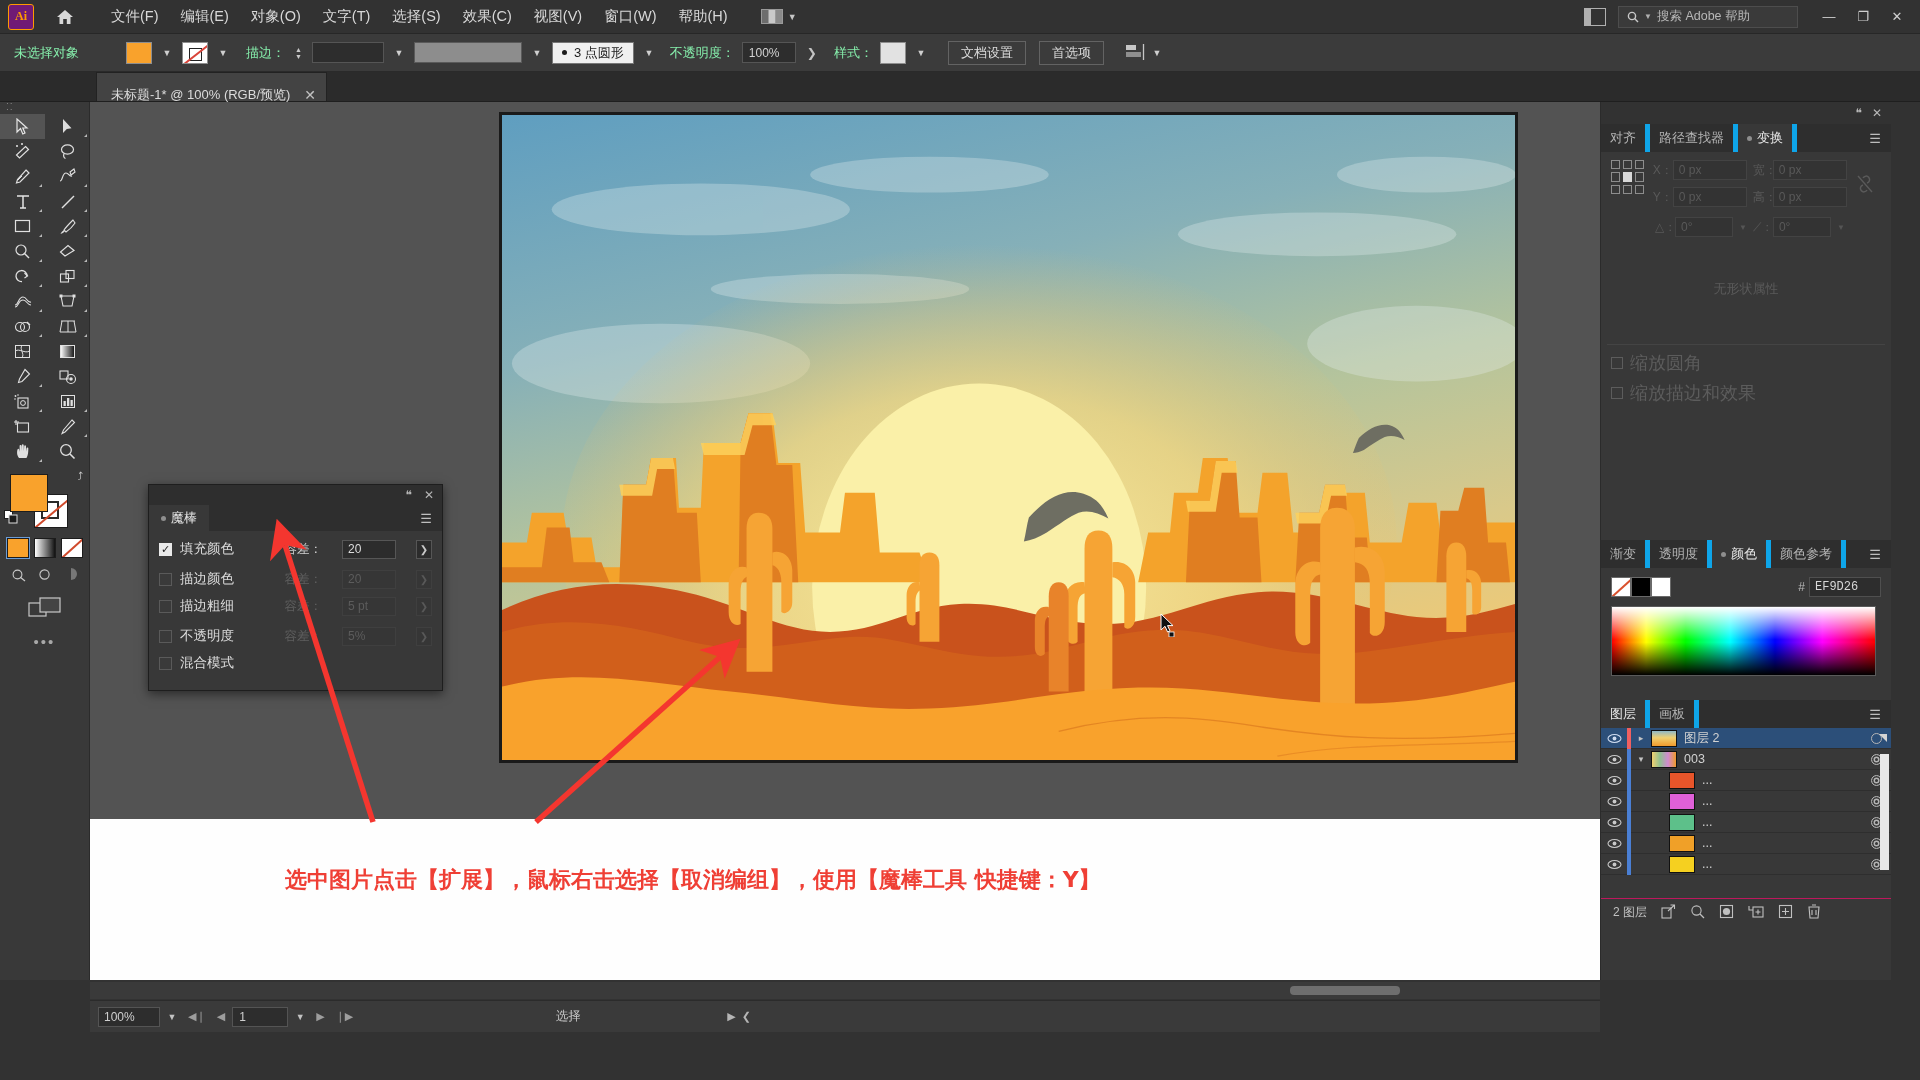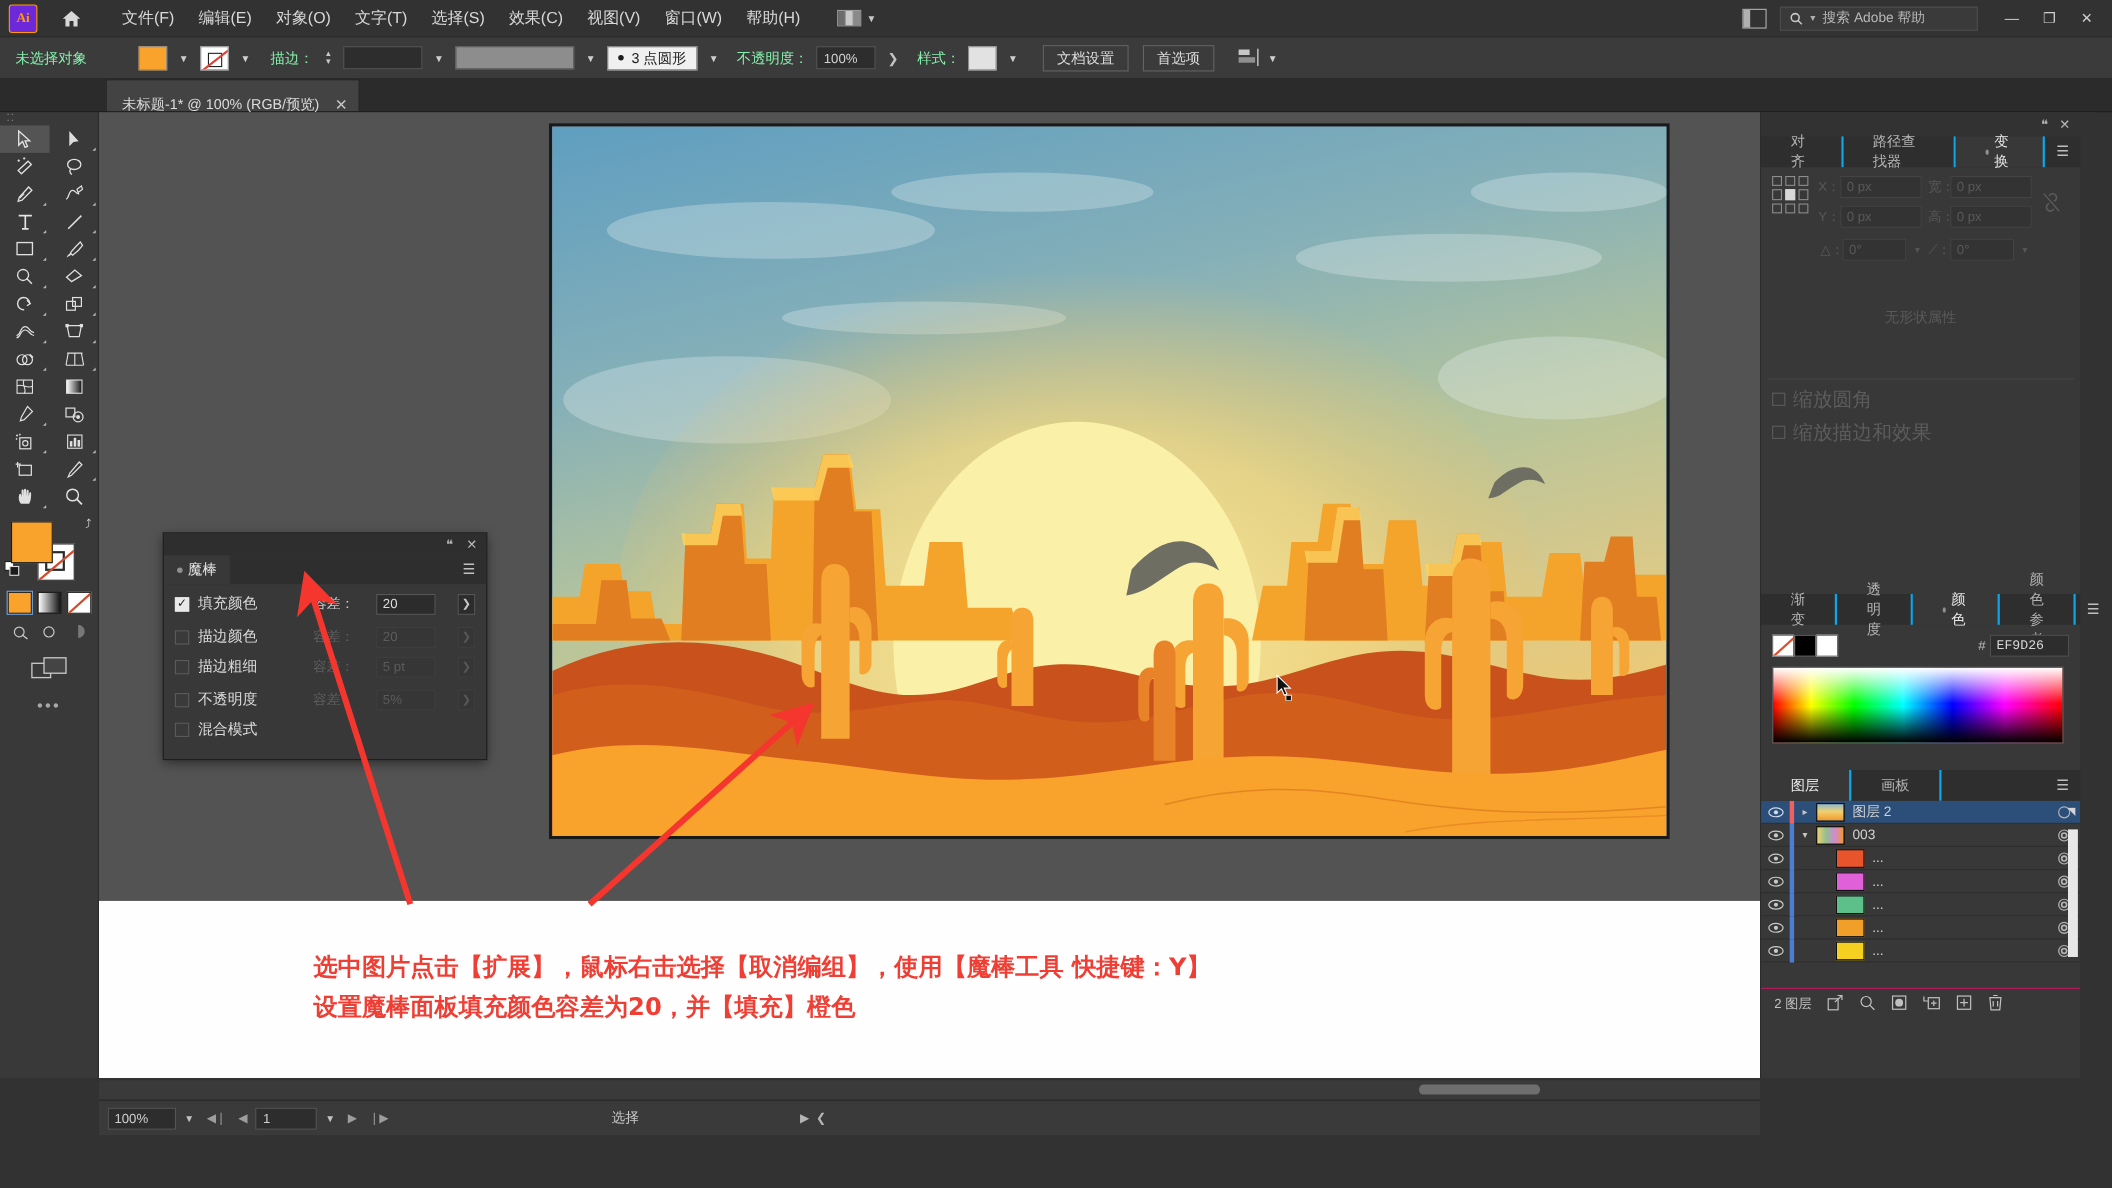--- a/index.html
+++ b/index.html
@@ -14,21 +14,21 @@
   #app { position: relative; width: 1920px; height: 1080px; }
 
   
   .menubar {
     position: absolute; left: 0; top: 0; width: 1920px; height: 34px;
     background: #323232; display: flex; align-items: center;
     border-bottom: 1px solid #272727;
   }
   .ai-logo {
     width: 26px; height: 26px; margin-left: 8px; border-radius: 3px;
-    background: #6d28d9; border: 1px solid #ff9a00;
+    background: #701a75; border: 1px solid #ff9a00;
     color: #ff9a00; font-size: 12px; font-weight: bold;
     display: flex; align-items: center; justify-content: center;
     font-family: "Liberation Serif", serif;
   }
   .home-icon { margin-left: 18px; width: 26px; height: 26px; display:flex; align-items:center; justify-content:center; }
   .menu-items { display: flex; align-items: center; margin-left: 22px; }
   .menu-item {
     font-size: 14.5px; color: #d8d8d8; padding: 4px 11px; cursor: default;
     white-space: nowrap;
   }
@@ -213,22 +213,22 @@
   .dock-rail { position:absolute; right:0; top:0; width:15px; height:878px; background:#323232; }
   .panel { position: absolute; left: 0; width: 290px; background: #383838; }
   .panel-titlebar {
     height: 22px; background: #323232; display:flex; align-items:center; justify-content:flex-end;
     gap: 10px; padding-right: 9px; color:#b8b8b8; font-size: 12px;
   }
   .panel-tabs {
     height: 28px; background: #2e2e2e; display: flex; align-items: stretch;
   }
   .ptab {
-    display: flex; align-items: center; padding: 0 27px; font-size: 13px; color: #b4b4b4;
-    border-right: 2px solid #0ea5e9;
+    display: flex; align-items: center; padding: 0 9px; font-size: 13px; color: #b4b4b4;
+    border-right: 5px solid #0ea5e9;
   }
   .ptab.active { background: #383838; color: #e8e8e8; }
   .ptab .dot { width:5px;height:5px;border-radius:50%;background:#8e8e8e;margin-right:5px; }
   .ptab-menu { margin-left: auto; display:flex; align-items:center; padding: 0 10px; color:#bdbdbd; font-size: 13px;}
   .panel-body { padding: 8px 10px; }
 
   .tf-row { display:flex; align-items:center; gap: 6px; margin-bottom: 7px; }
   .tf-lbl { font-size: 12px; color: #595959; width: 14px; text-align:right; }
   .tf-field {
     width: 74px; height: 20px; background: #333; border: 1px solid #434343;
@@ -832,21 +832,20 @@
       <div class="mw-row">
         <span class="mw-chk dim"></span>
         <span class="mw-lbl">混合模式</span>
       </div>
     </div>
   </div>
 
   <div class="annot">
     <div class="annot-text">
       <div>选中图片点击【扩展】，鼠标右击选择【取消编组】，使用【魔棒工具 快捷键：Y】</div>
-      <div>设置魔棒面板填充颜色容差为20，并【填充】橙色</div>
     </div>
   </div>
 
   <div class="sb-scroll">
     <div class="thumb"></div>
   </div>
   <div class="statusbar">
     <div class="sb-zoom">100%</div>
     <div class="sb-caret">▼</div>
     <div class="sb-nav">◀❘</div>

